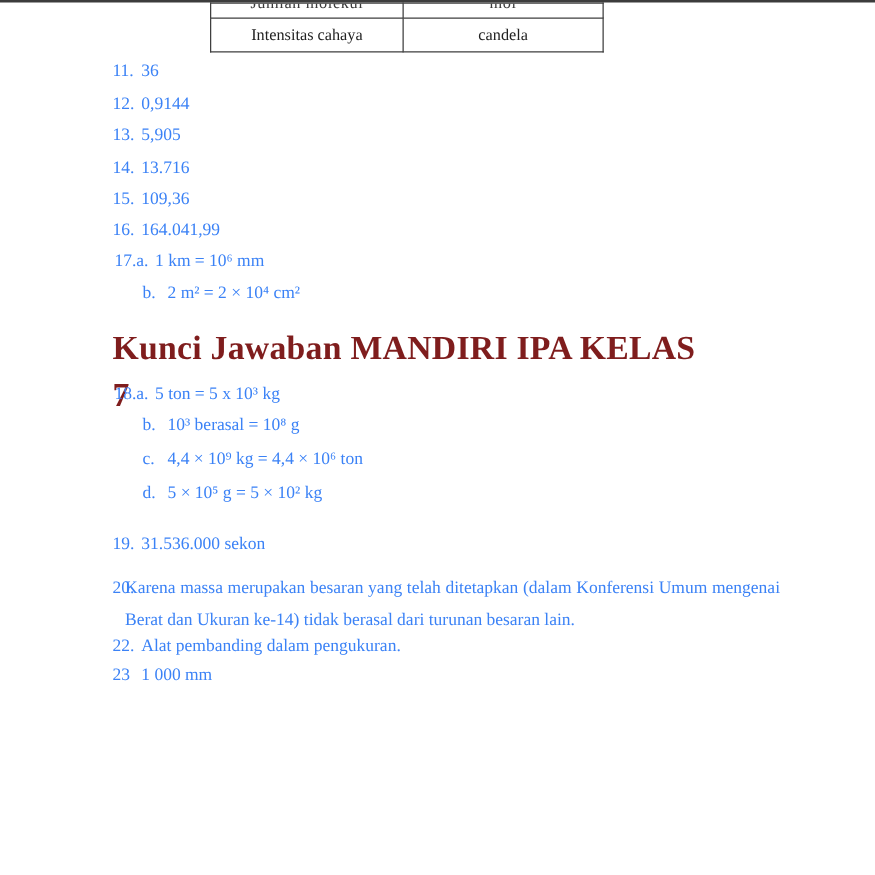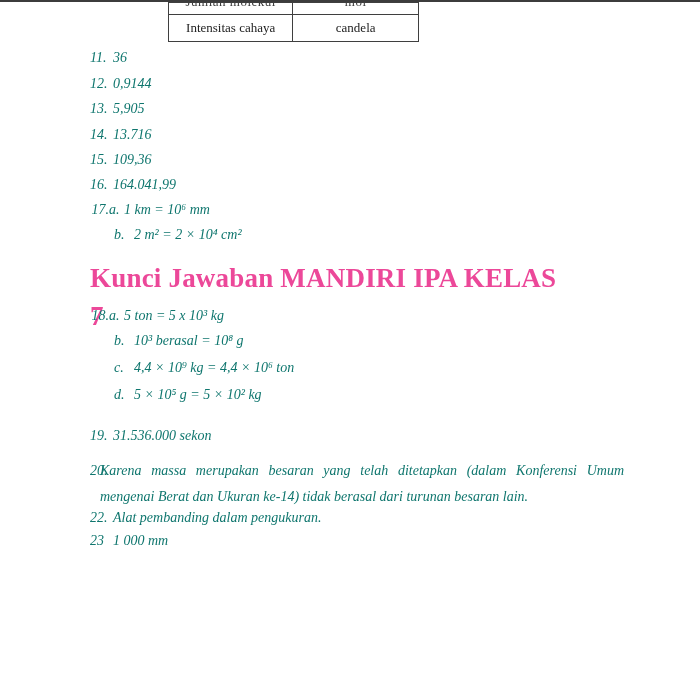--- a/index.html
+++ b/index.html
@@ -4,31 +4,31 @@
 <style>
   html,body{margin:0;padding:0;background:#fff;}
   .page{
     position:relative;width:700px;height:700px;background:#ffffff;overflow:hidden;
     font-family:"Liberation Serif","DejaVu Serif",serif;color:#2e2e2e;
   }
   
   .toprule{position:absolute;left:0;top:0;width:700px;height:2px;background:#3c3c3c;}
 
   
-  .si-table{position:absolute;left:168px;top:2px;width:251px;border-collapse:collapse;}
+  .si-table{position:absolute;left:168px;top:2px;width:315px;border-collapse:collapse;}
   .si-table td{border:1px solid #3f3f3f;text-align:center;font-size:13px;color:#222;padding:0;}
   .si-table .c1{width:154px;}
   .si-table .c2{width:160px;}
   .row-cut td{height:11px;overflow:hidden;}
   .row-cut .cutwrap{display:block;height:11px;overflow:hidden;}
   .row-cut .cuttext{display:block;line-height:16px;margin-top:-9px;font-size:13px;letter-spacing:.5px;color:#3a3a3a;}
   .row-full td{height:26px;vertical-align:middle;}
 
   
-  .ans{position:absolute;left:90px;font-size:14px;line-height:16px;white-space:nowrap;color:#0f766e;font-style:italic;}
+  .ans{position:absolute;left:90px;font-size:14px;line-height:16px;white-space:nowrap;color:#3b82f6;}
   .num{display:inline-block;min-width:23px;}
   .lettered .num{min-width:19px;text-align:right;}
   .letter{display:inline-block;min-width:15px;}
   .sub{padding-left:24px;}
   .sub .letter{min-width:20px;}
 
   
   .para{white-space:normal;width:547px;line-height:26px;}
   .para .num{position:absolute;left:0;top:0;}
   .para .ptxt{display:block;margin-left:10px;width:524px;text-align:justify;}
@@ -75,21 +75,21 @@
   <div class="ans" style="top:50px"><span class="num">11.</span><span>36</span></div>
   <div class="ans" style="top:76px"><span class="num">12.</span><span>0,9144</span></div>
   <div class="ans" style="top:101px"><span class="num">13.</span><span>5,905</span></div>
   <div class="ans" style="top:127px"><span class="num">14.</span><span>13.716</span></div>
   <div class="ans" style="top:152px"><span class="num">15.</span><span>109,36</span></div>
   <div class="ans" style="top:177px"><span class="num">16.</span><span>164.041,99</span></div>
 
   <div class="ans lettered" style="top:202px"><span class="num">17.</span><span class="letter">a.</span><span>1 km = 10⁶ mm</span></div>
   <div class="ans sub" style="top:227px"><span class="letter">b.</span><span>2 m² = 2 × 10⁴ cm²</span></div>
 
-  <h1 class="heading" style="color: #ec4899;">
+  <h1 class="heading" style="color: #7f1d1d;">
       <span class="hline">Kunci Jawaban MANDIRI IPA KELAS</span>
       <span class="hline">7</span>
     </h1>
 
   <div class="ans lettered" style="top:308px"><span class="num">18.</span><span class="letter">a.</span><span>5 ton = 5 x 10³ kg</span></div>
   <div class="ans sub" style="top:333px"><span class="letter">b.</span><span>10³ berasal = 10⁸ g</span></div>
   <div class="ans sub" style="top:360px"><span class="letter">c.</span><span>4,4 × 10⁹ kg = 4,4 × 10⁶ ton</span></div>
   <div class="ans sub" style="top:387px"><span class="letter">d.</span><span>5 × 10⁵ g = 5 × 10² kg</span></div>
 
   <div class="ans" style="top:428px"><span class="num">19.</span><span>31.536.000 sekon</span></div>

